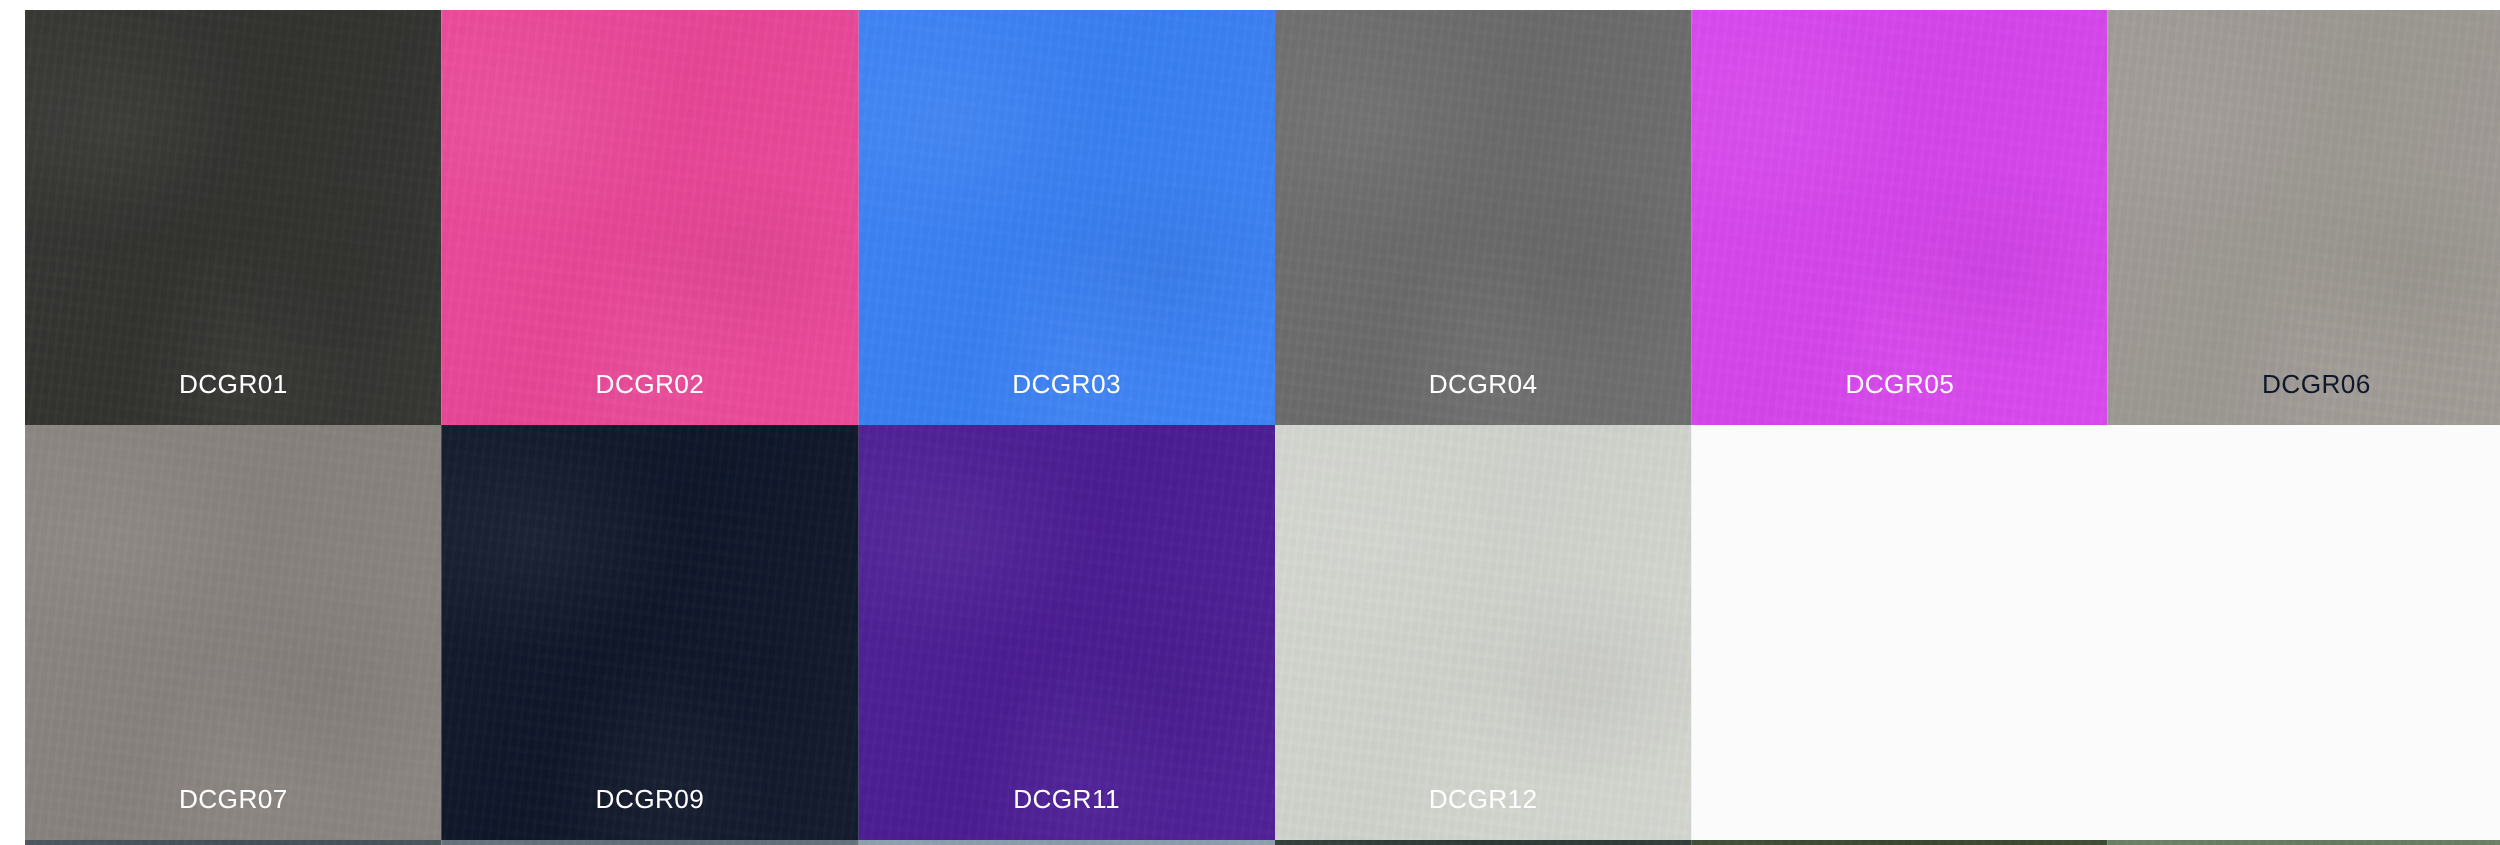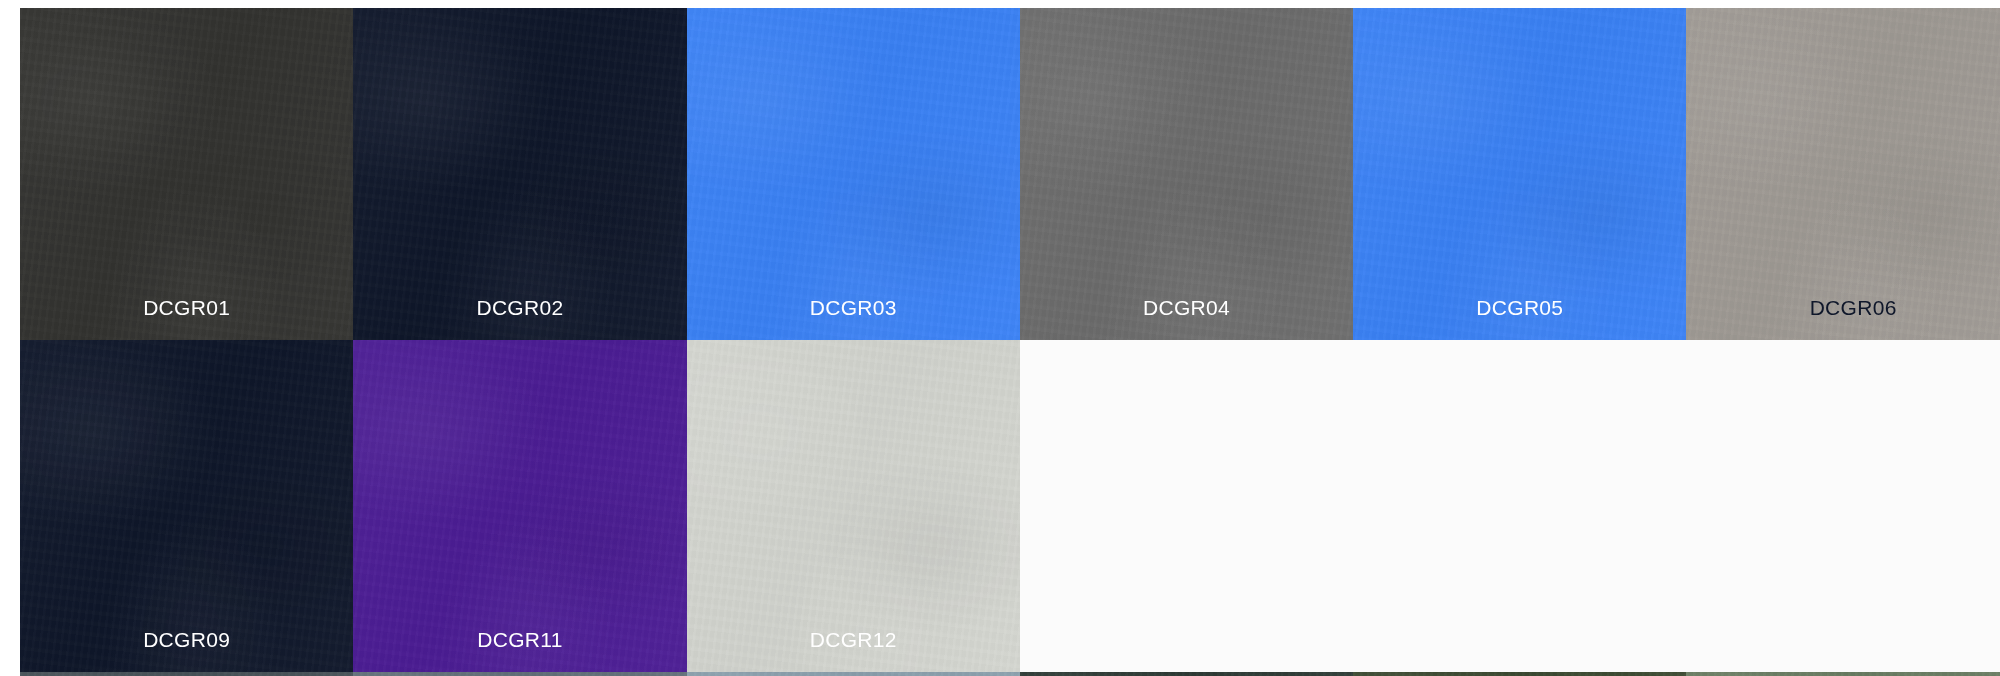--- a/index.html
+++ b/index.html
@@ -109,37 +109,40 @@
 <body>
 
 <div id="swatch-board">
   <div class="edge-fade-left"></div>
   <div class="edge-fade-top"></div>
   <div id="grid-root">
       <div class="swatch-row">
         <div class="swatch-cell" style="background-color: rgb(51, 51, 48);">
           <div class="swatch-label" style="color: rgb(255, 255, 255);">DCGR01</div>
         </div>
-        <div class="swatch-cell" style="background-color: #0f172a;">
+        <div class="swatch-cell" style="background-color: #ec4899;">
           <div class="swatch-label" style="color: rgb(255, 255, 255);">DCGR02</div>
         </div>
         <div class="swatch-cell" style="background-color: #3b82f6;">
           <div class="swatch-label" style="color: rgb(255, 255, 255);">DCGR03</div>
         </div>
         <div class="swatch-cell" style="background-color: rgb(109, 109, 109);">
           <div class="swatch-label" style="color: rgb(255, 255, 255);">DCGR04</div>
         </div>
-        <div class="swatch-cell" style="background-color: #3b82f6;">
+        <div class="swatch-cell" style="background-color: #d946ef;">
           <div class="swatch-label" style="color: rgb(255, 255, 255);">DCGR05</div>
         </div>
         <div class="swatch-cell" style="background-color: rgb(160, 155, 149);">
           <div class="swatch-label" style="color: #0f172a; margin-top: 44px;">DCGR06</div>
         </div>
       </div>
       <div class="swatch-row">
+        <div class="swatch-cell" style="background-color: rgb(138, 132, 128);">
+          <div class="swatch-label" style="color: rgb(255, 255, 255);">DCGR07</div>
+        </div>
         <div class="swatch-cell" style="background-color: #0f172a;">
           <div class="swatch-label" style="color: rgb(255, 255, 255);">DCGR09</div>
         </div>
         <div class="swatch-cell" style="background-color: #4c1d95;">
           <div class="swatch-label" style="color: rgb(255, 255, 255);">DCGR11</div>
         </div>
         <div class="swatch-cell" style="background-color: rgb(212, 214, 208);">
           <div class="swatch-label" style="color: rgb(255, 255, 255);">DCGR12</div>
         </div>
       </div>

